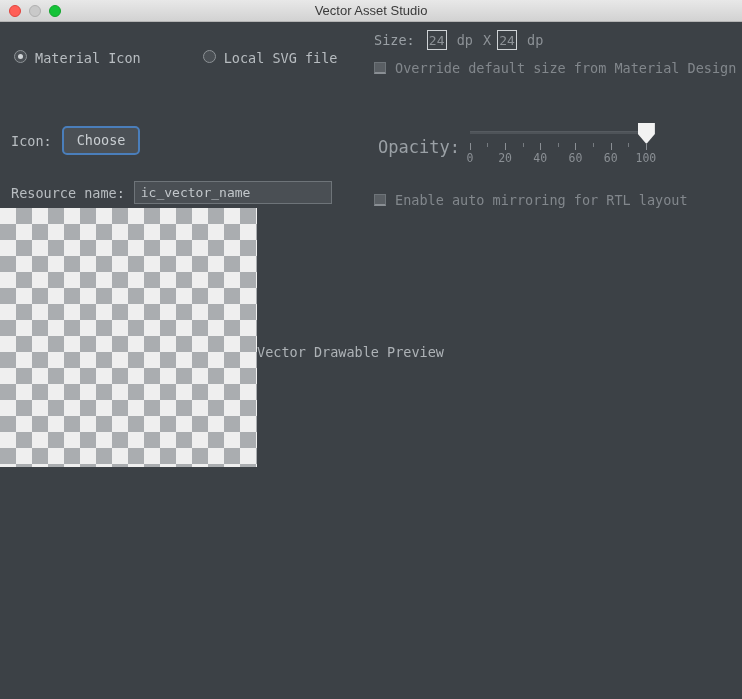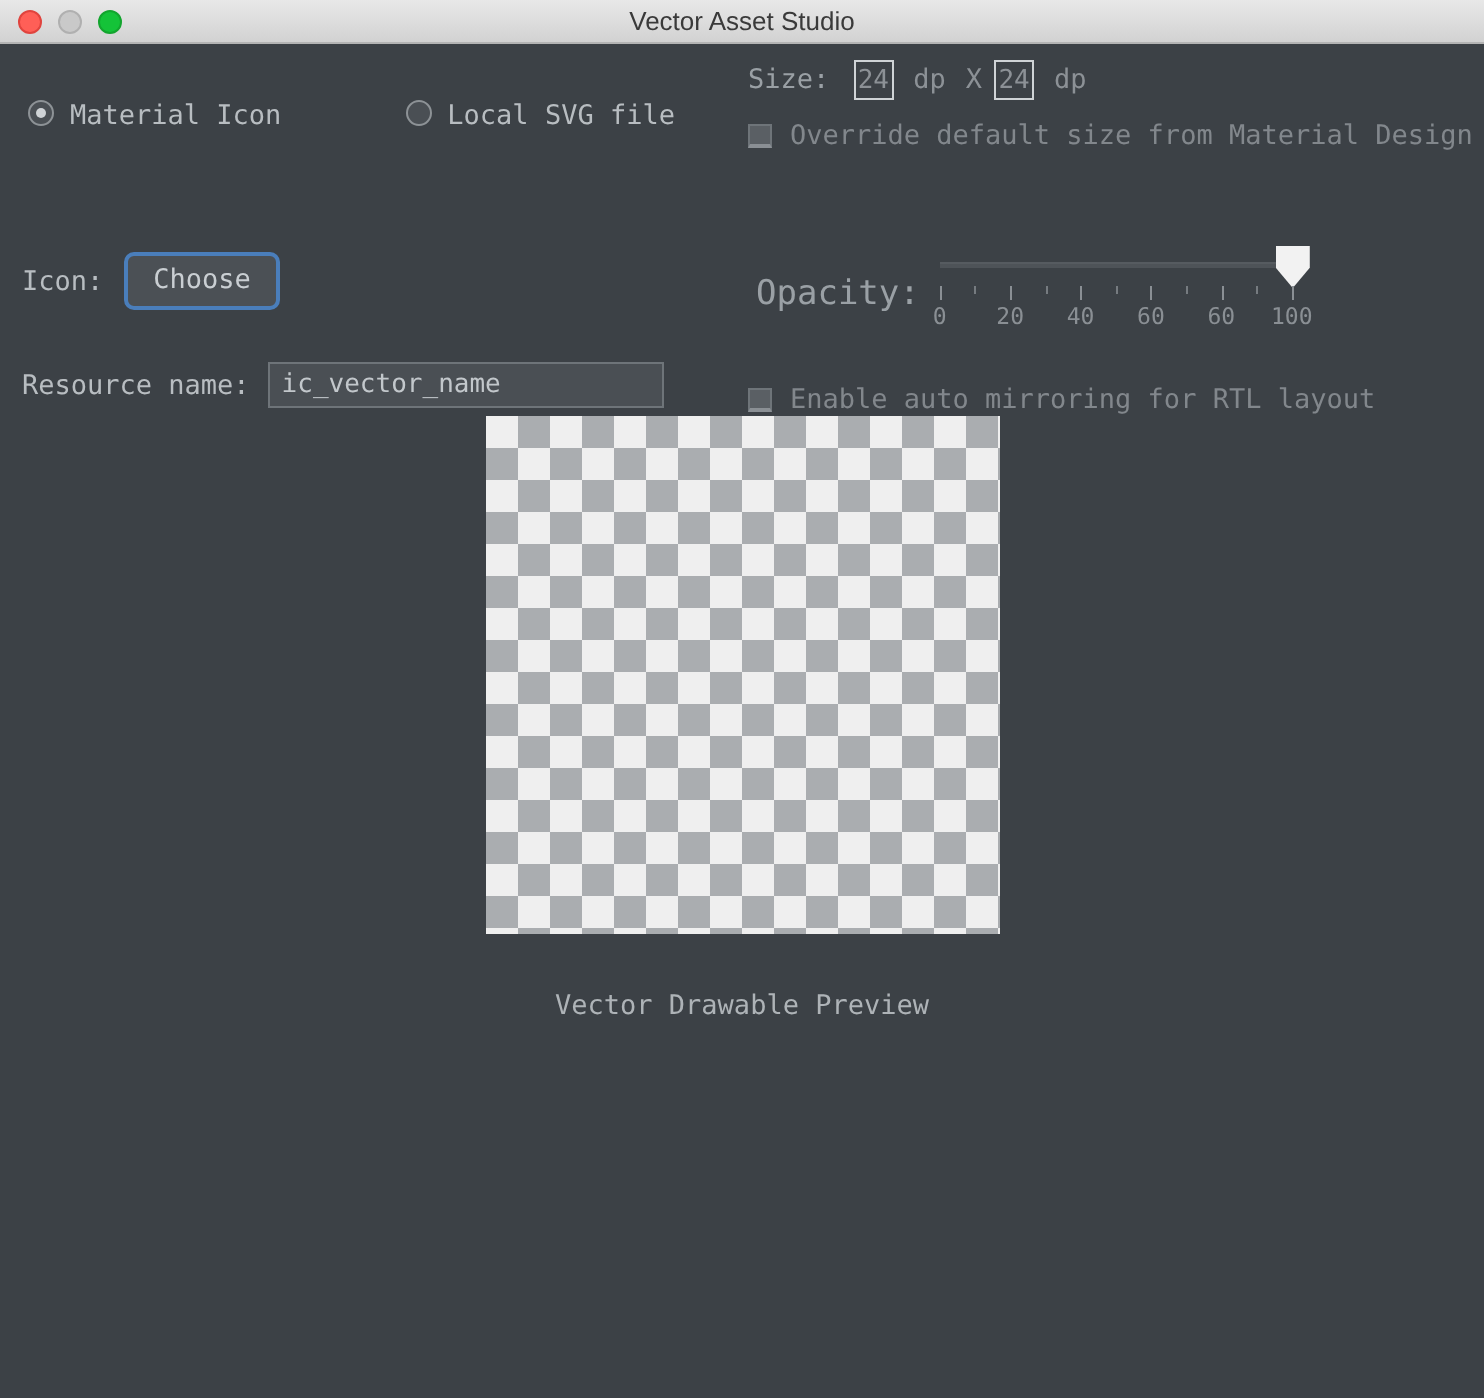--- a/index.html
+++ b/index.html
@@ -193,21 +193,21 @@
   }
 
   .row-rtl {
     position: absolute; left: 4px; top: 170px;
     display: flex; align-items: center;
   }
 
   
   .preview-wrap {
     position: absolute; left: 0; right: 0; top: 186px;
-    display: flex; flex-direction: column; align-items: center;
+    display: flex; flex-direction: row; align-items: center;
   }
   .checker {
     width: 257px; height: 259px;
     background-color: #efefef;
     background-image:
       linear-gradient(45deg, #aaadb0 25%, transparent 25%, transparent 75%, #aaadb0 75%),
       linear-gradient(45deg, #aaadb0 25%, transparent 25%, transparent 75%, #aaadb0 75%);
     background-size: 32px 32px;
     background-position: 0 0, 16px 16px;
   }

